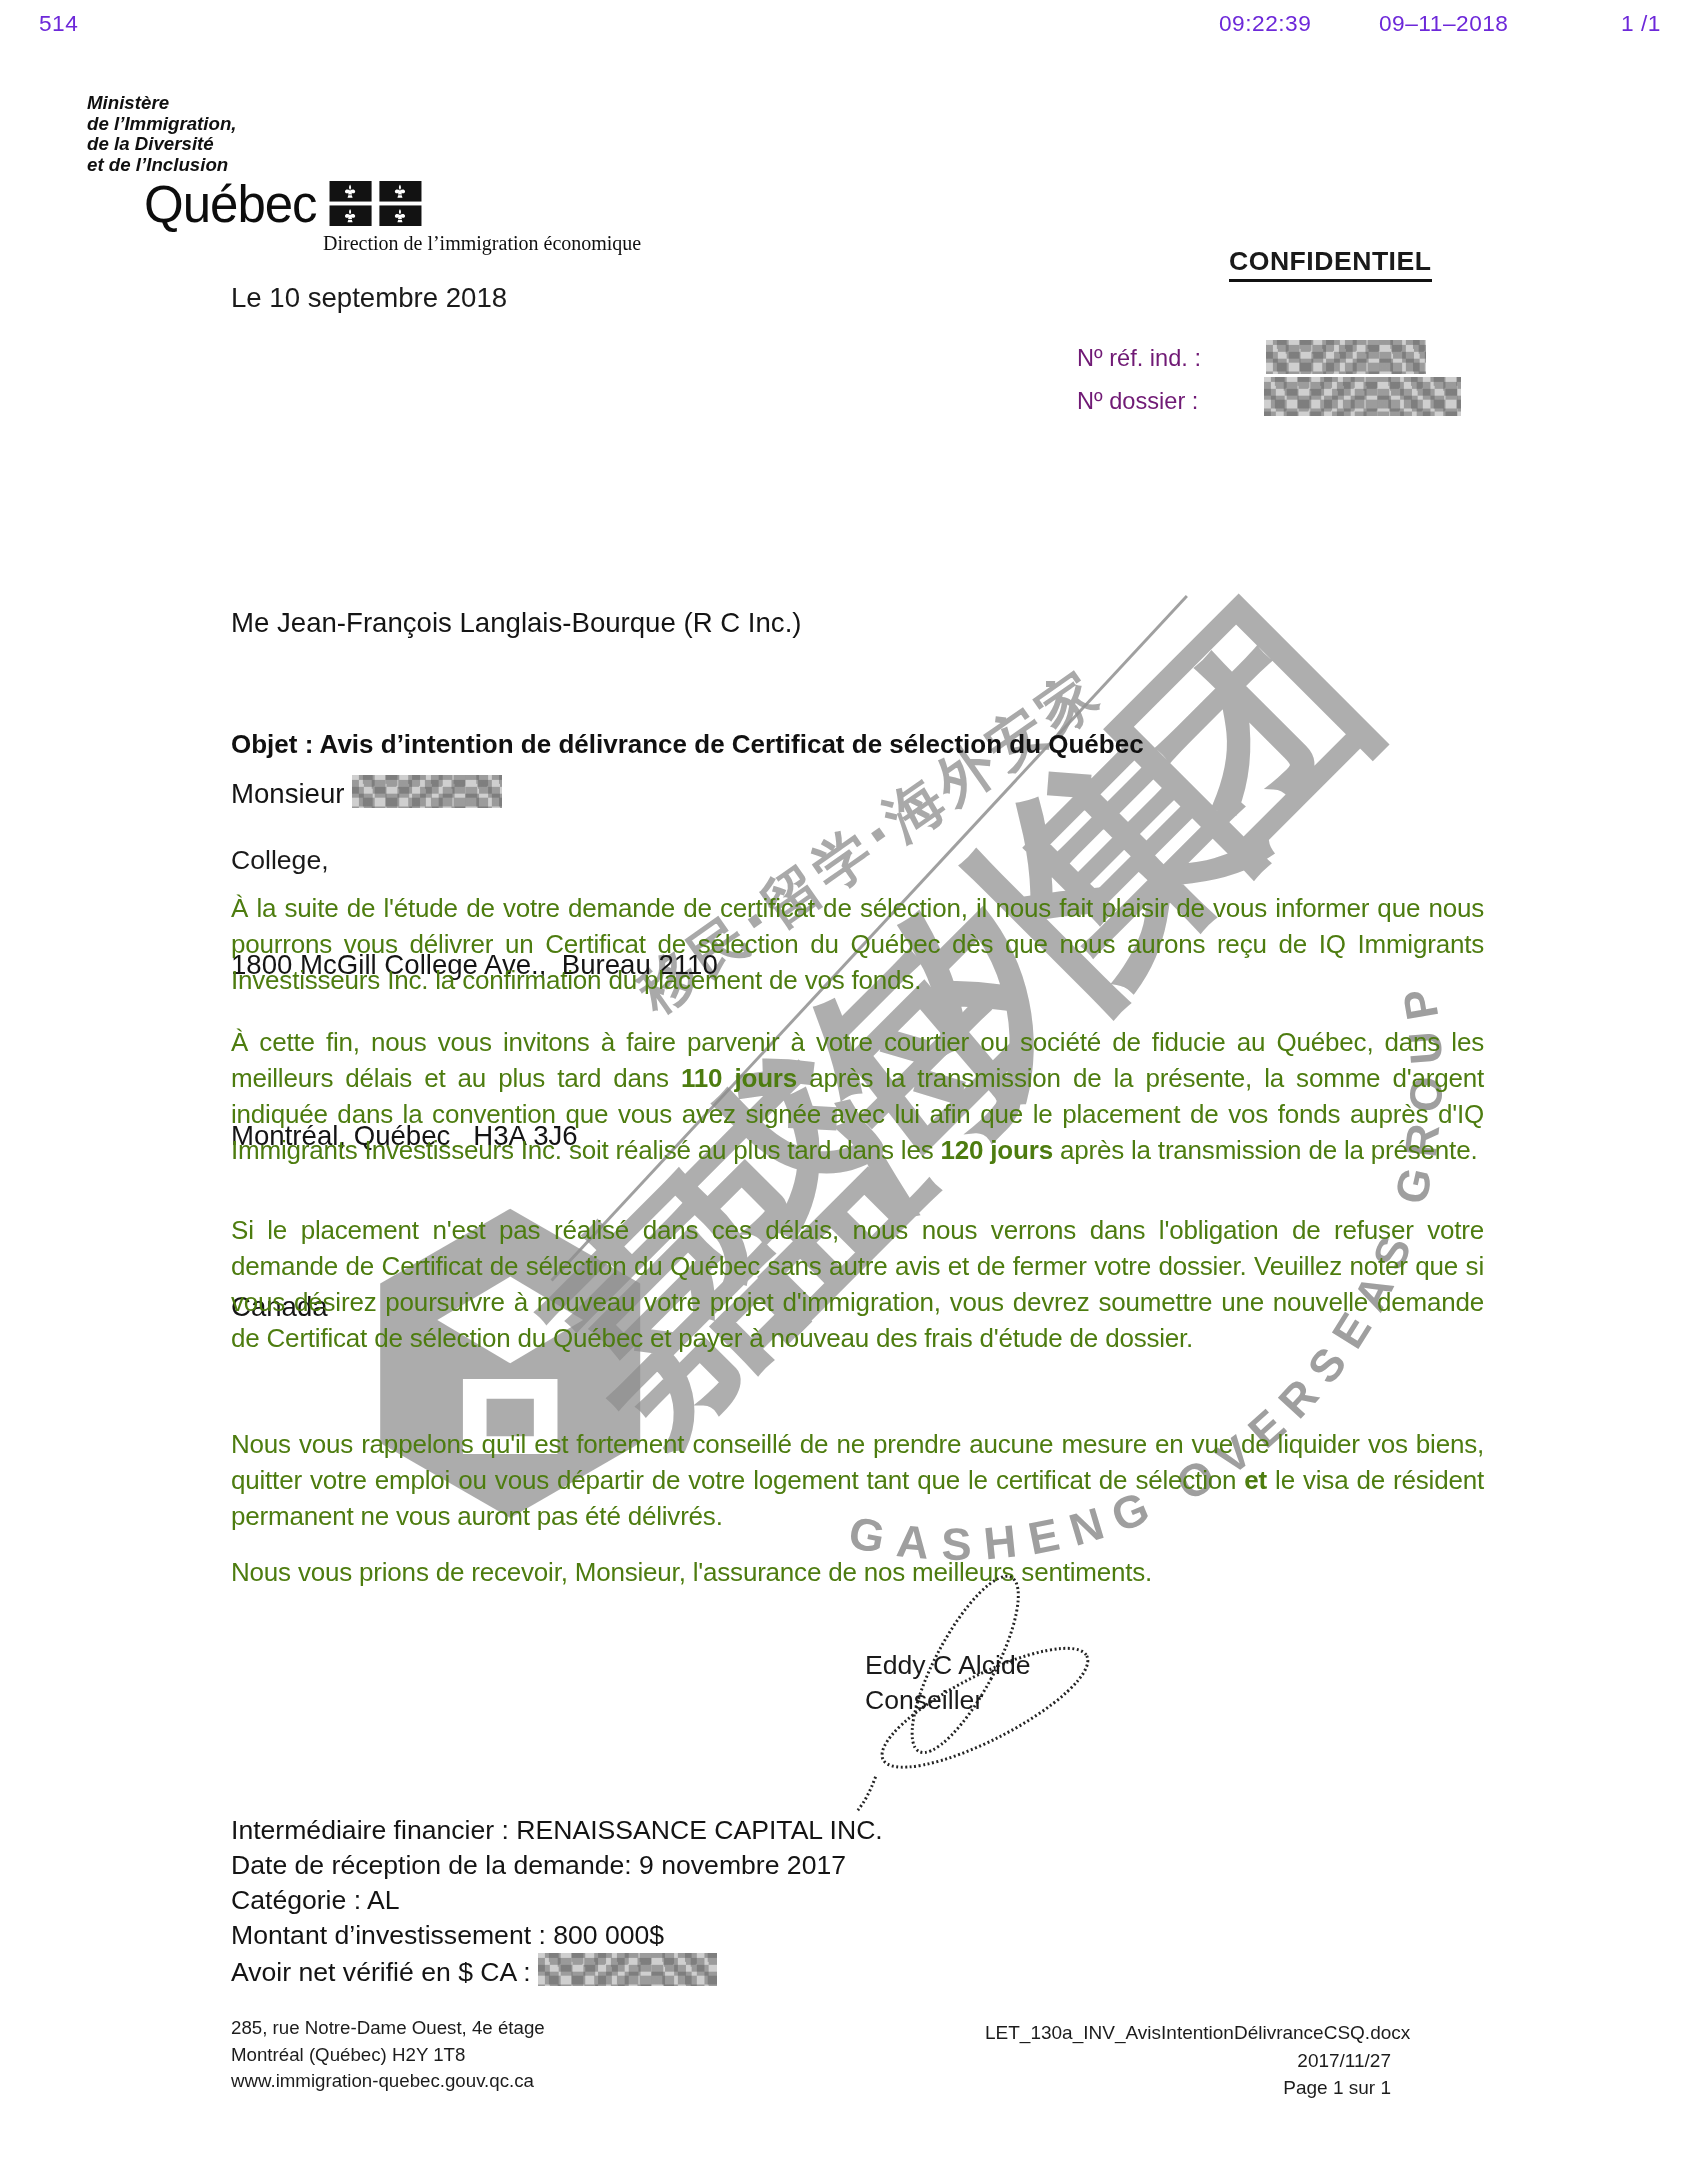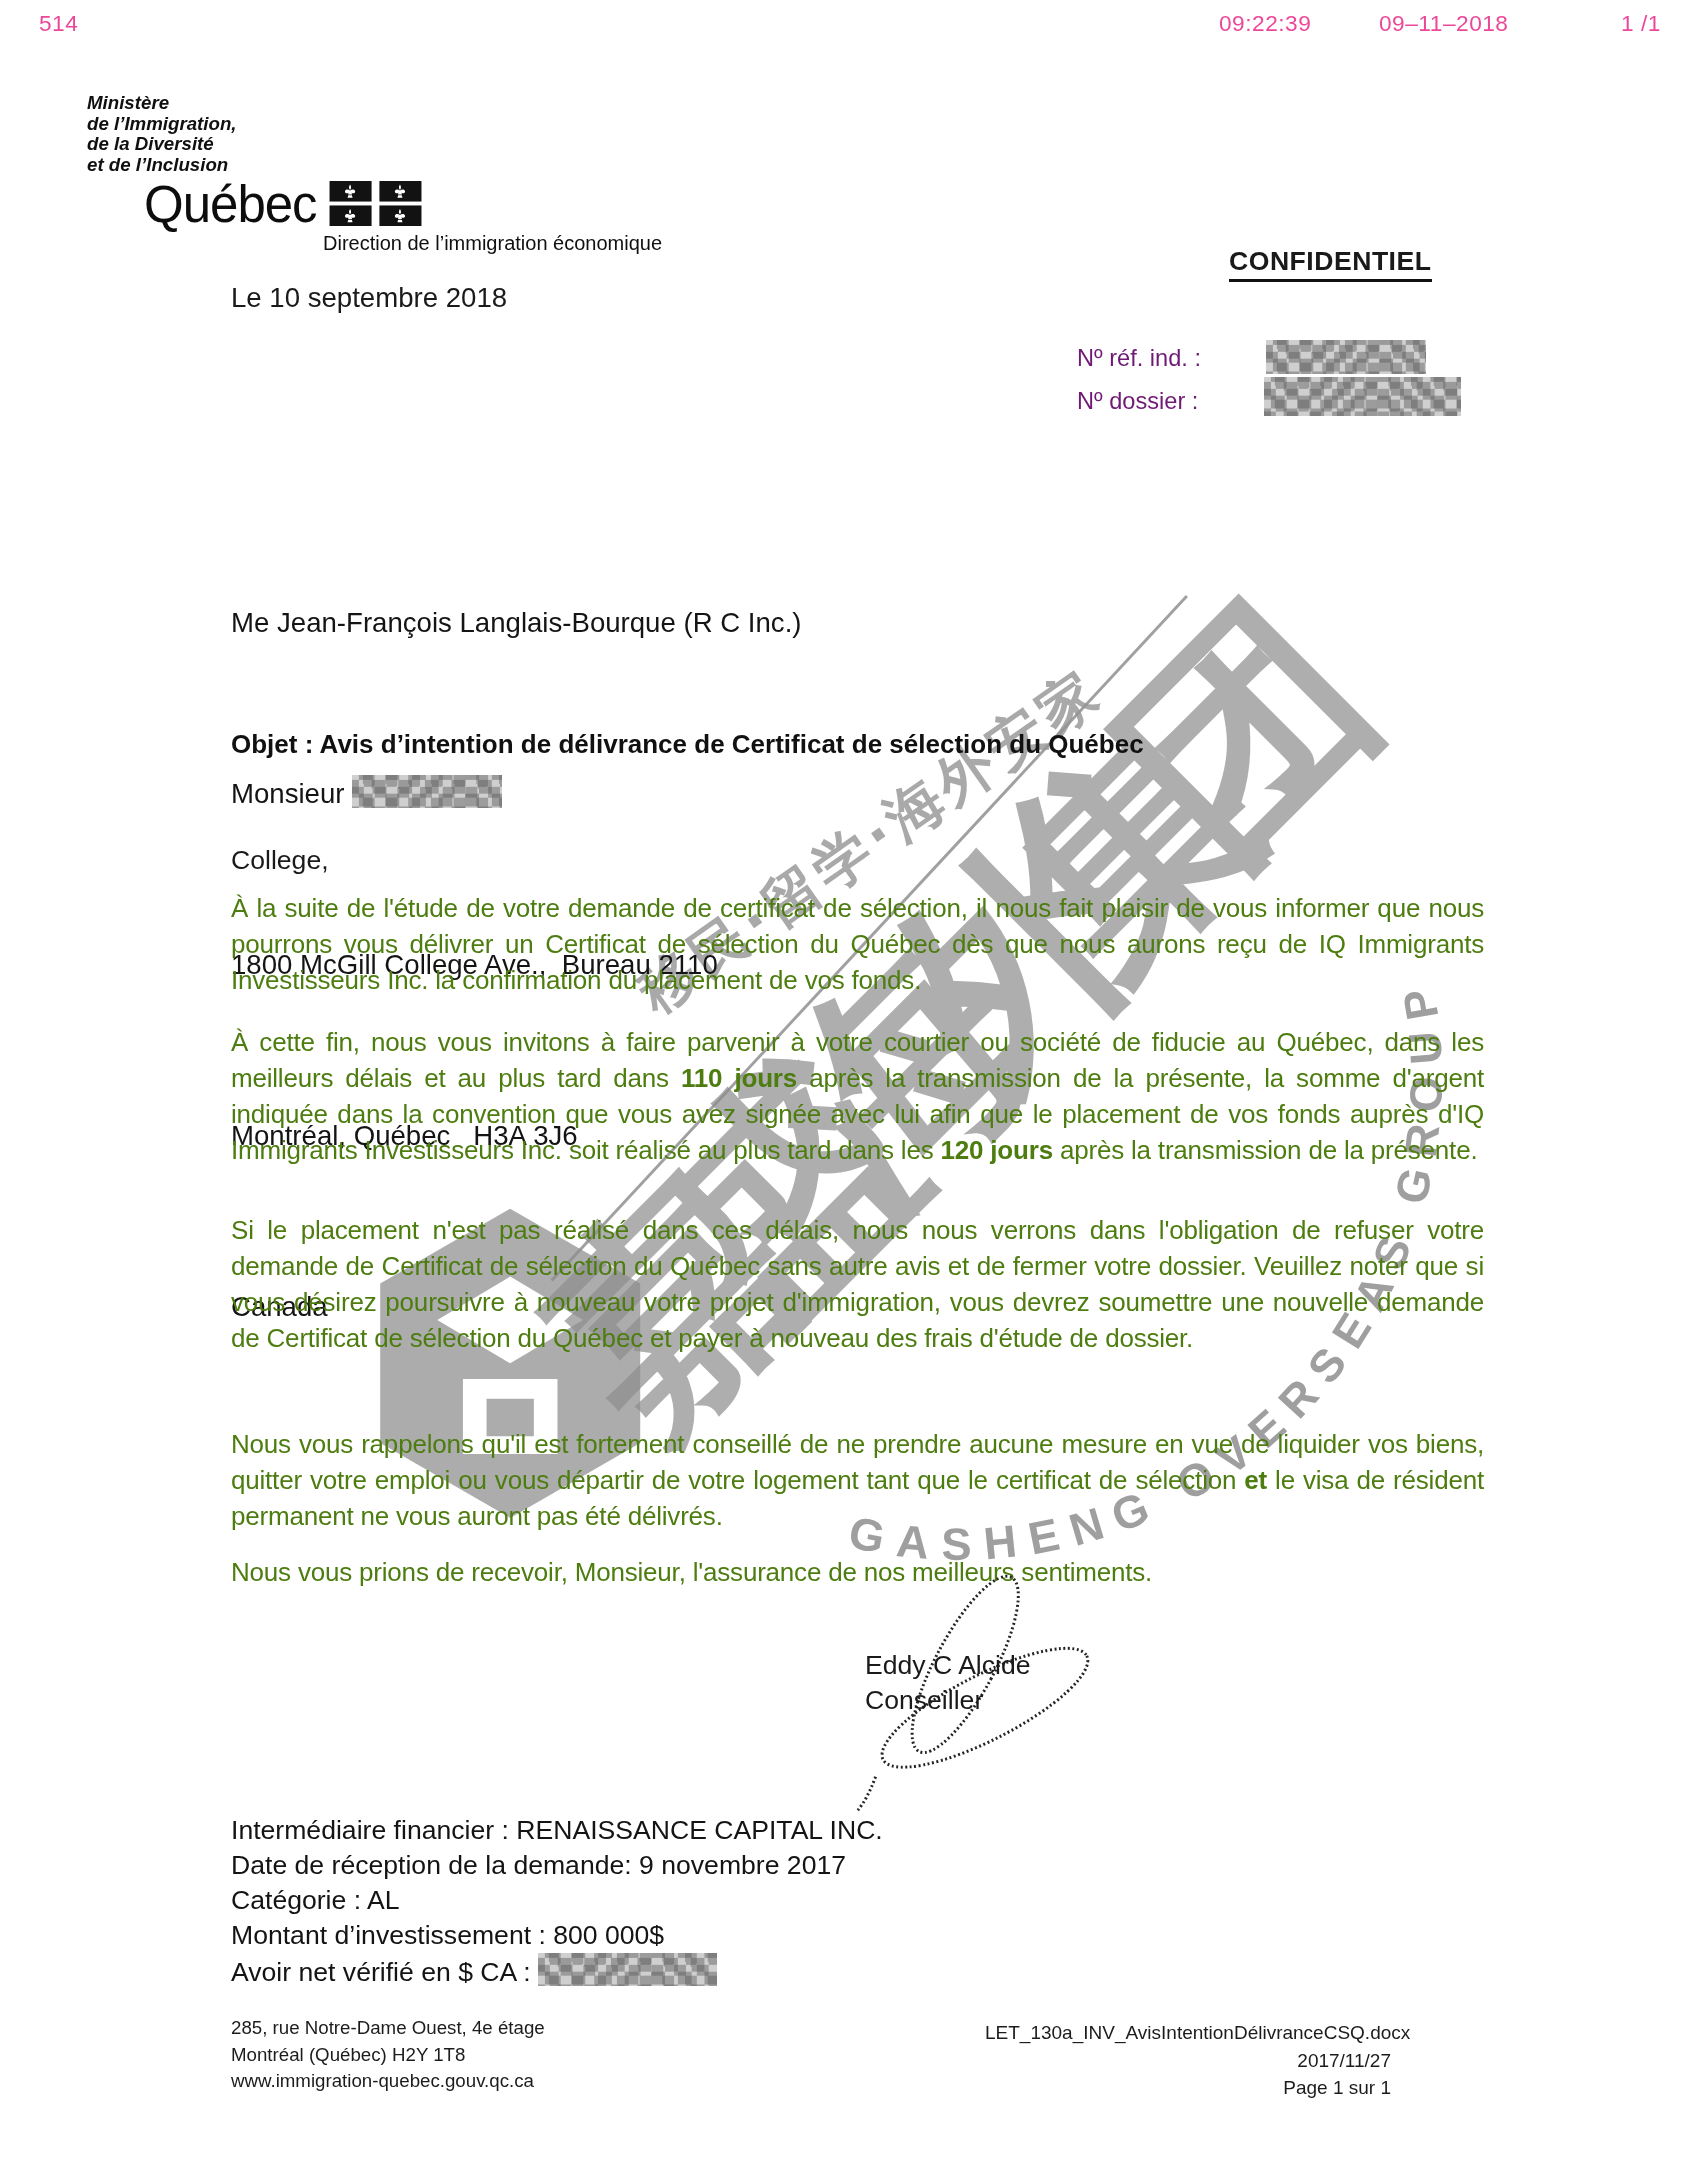--- a/index.html
+++ b/index.html
@@ -6,31 +6,31 @@
   .page{
     position:relative;width:1702px;height:2175px;background:#ffffff;
     margin:0 auto;overflow:hidden;
     font-family:"Liberation Sans",sans-serif;color:#1a1a1a;
   }
   .abs{position:absolute;}
   .content{position:absolute;inset:0;z-index:2;}
   .wm{position:absolute;inset:0;z-index:1;pointer-events:none;}
 
   
-  .fx{font-size:22.7px;color:#ec4899;letter-spacing:0.5px;}
+  .fx{font-size:22.7px;color:#6d28d9;letter-spacing:0.5px;}
   .fx-station{left:39px;top:9.9px;}
   .fx-time{left:1219px;top:9.9px;}
   .fx-date{left:1379px;top:9.9px;}
   .fx-page{left:1621px;top:9.9px;}
 
   
   .ministry{left:87px;top:93px;font-style:italic;font-weight:700;font-size:18.7px;line-height:20.7px;color:#101010;}
   .wordmark{left:144px;top:175px;font-size:51px;letter-spacing:-1px;color:#0d0d0d;}
   .flag{left:329px;top:181px;}
-  .direction{left:323px;top:232px;font-size:20px;color:#101010;}
+  .direction{left:323px;top:232px;font-size:20px;color:#101010;font-family:Liberation Serif, serif;}
 
   .confidentiel{left:1229px;top:246px;font-size:26.6px;font-weight:700;letter-spacing:0.5px;
     border-bottom:3.9px solid #111;padding-bottom:2px;}
   .dateline{left:231px;top:282px;font-size:27.6px;}
 
   .ref-label{font-size:23.6px;color:#701a75;}
   .ref-row1{left:1077px;top:345px;}
   .ref-row2{left:1077px;top:388px;}
 
   

